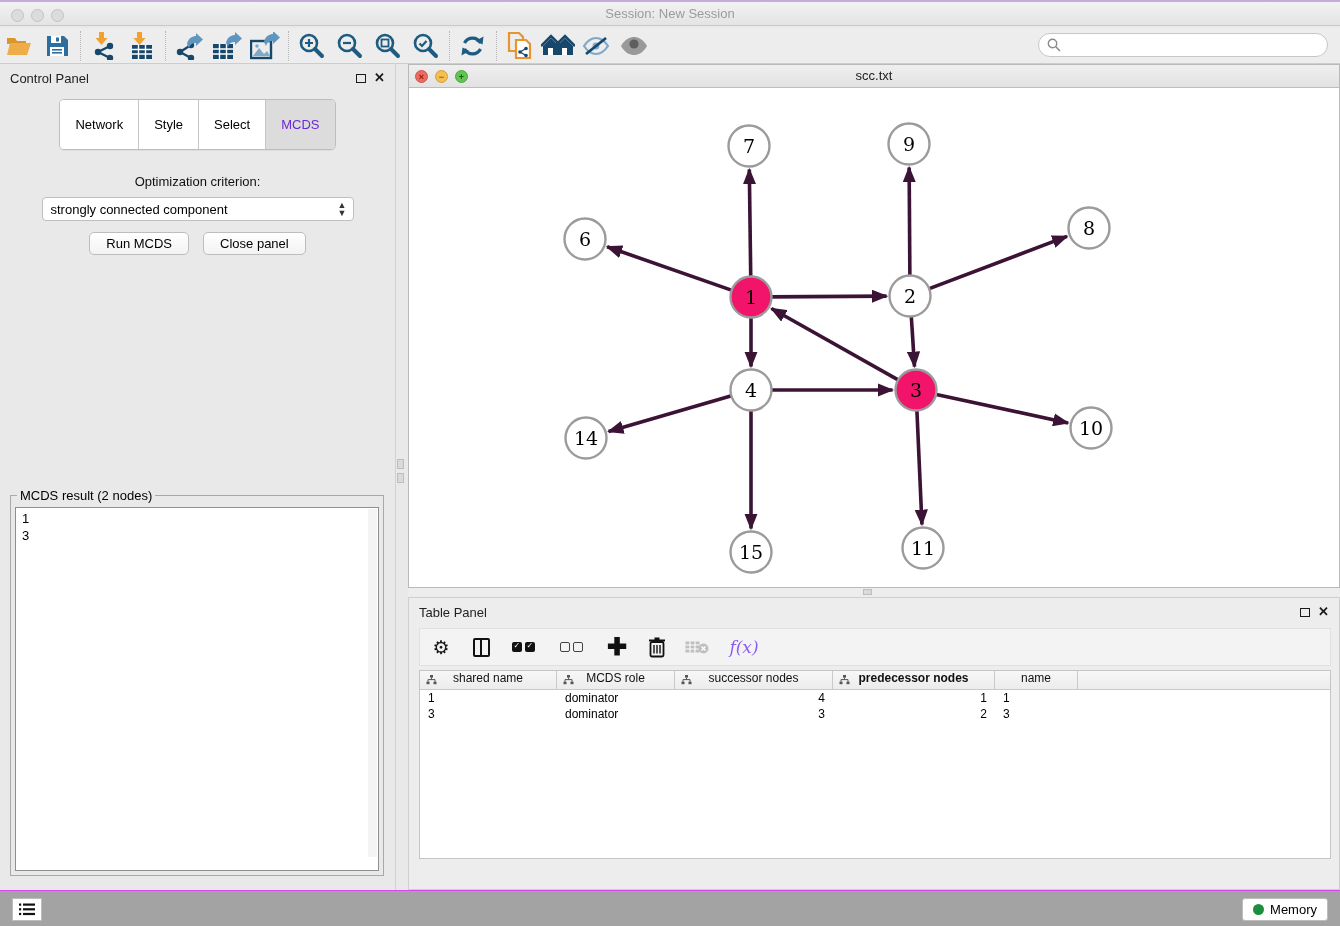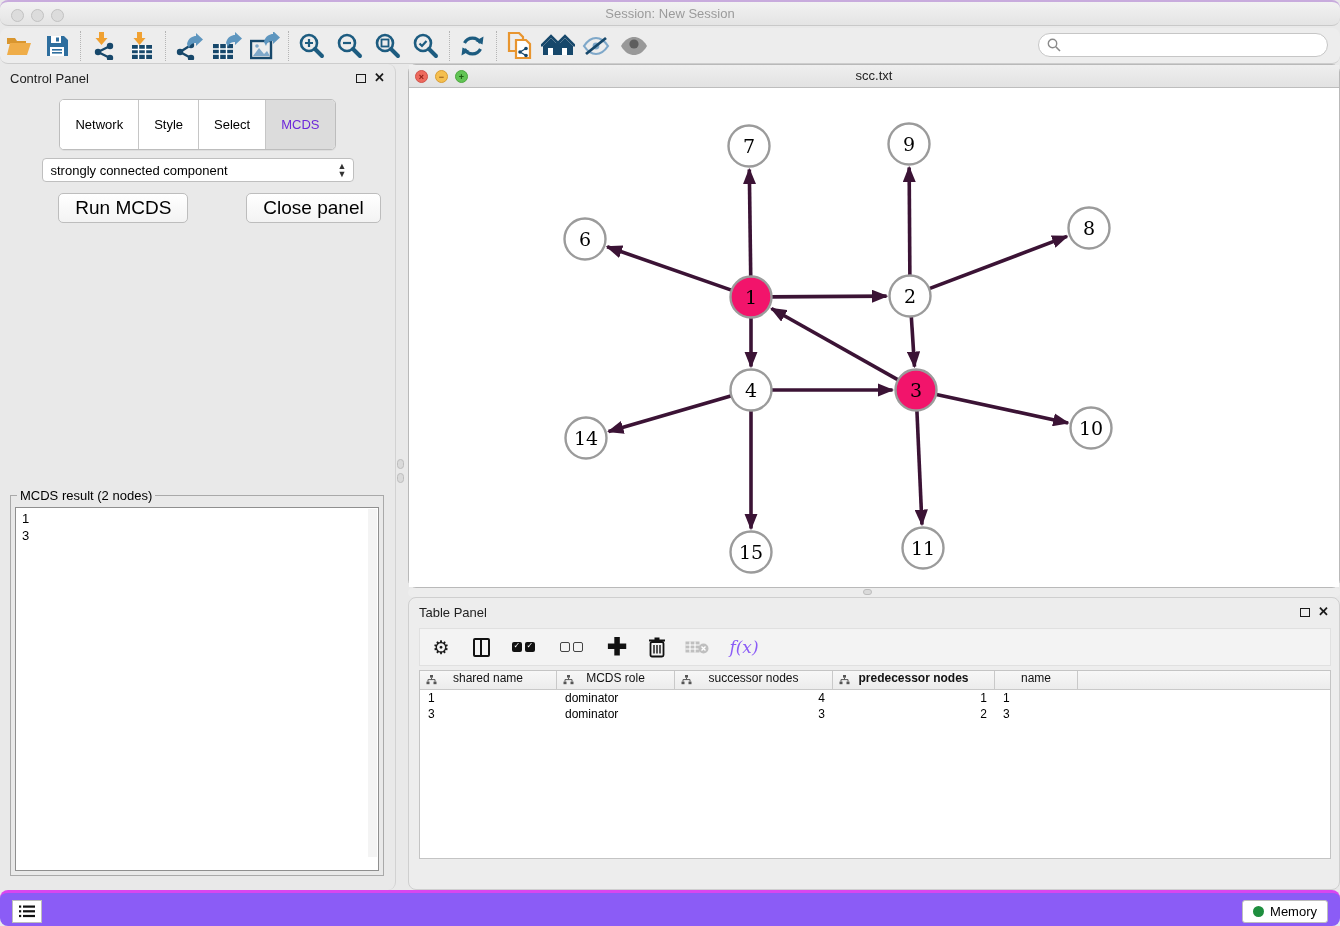--- a/index.html
+++ b/index.html
@@ -1,18 +1,18 @@
 <!DOCTYPE html>
 <html><head>
 <meta charset="utf-8">
 <style>
   * { margin:0; padding:0; box-sizing:border-box; }
   html,body { width:1340px; height:926px; }
   body { font-family:"Liberation Sans", sans-serif; background:#E9E9E9; position:relative; overflow:hidden; }
-  .abs { position:absolute;border-radius:8px; }
+  .abs { position:absolute; }
 
   
   #titlebar { left:0; top:0; width:1340px; height:26px;
     background:linear-gradient(#F2F2F2,#E4E4E4); border-top:2px solid #C8ABDD; border-bottom:1px solid #C9C9C9; }
   .tl-dot { position:absolute; top:7px; width:13px; height:13px; border-radius:50%;
     background:#DCDCDC; border:1px solid #C2C2C2; }
   #title-text { width:100%; text-align:center; line-height:24px; color:#9B9B9B; font-size:13px; }
 
   
   #toolbar { left:0; top:28px; width:1340px; height:36px; background:#EDEDED;
@@ -38,21 +38,21 @@
   .seg-tab:first-child { border-left:none; }
   .seg-tab.selected { background:#DCDCDC; color:#6d28d9; }
   #cp-tabs { margin-top:7px; }
   #opt-label { margin-top:24px; text-align:center; font-size:13px; color:#111; }
   #criterion-select { margin:8px auto 0; width:312px; height:24px; background:#fff;
     border:1px solid #BFBFBF; border-radius:4px; display:flex; align-items:center;
     padding:0 8px; font-size:13px; position:relative; }
   .stepper { position:absolute; right:6px; top:3px; display:flex; flex-direction:column; line-height:8px; font-size:9px; color:#333; }
   #cp-buttons { margin-top:11px; display:flex; justify-content:center; gap:14px; }
   .mac-btn { background:linear-gradient(#FFFFFF,#F3F3F3); border:1px solid #BDBDBD; border-radius:5px;
-    padding:3px 16px; font-size:19px; color:#000;margin-left:44px; }
+    padding:3px 16px; font-size:13px; color:#000; }
   #mcds-fieldset { position:absolute; left:10px; top:424px; width:374px; height:388px;
     border:1px solid #A9A9A9; margin:0; padding:4px; }
   #mcds-legend { font-size:13px; color:#000; padding:0 3px; margin-left:2px; }
   #mcds-result-box { width:100%; height:100%; background:#fff; border:1px solid #8F8F8F;
     font-size:13px; color:#000; padding:2px 6px; line-height:17px; white-space:pre; position:relative; overflow:hidden; }
   #mcds-scrollbar { position:absolute; right:1px; top:1px; width:9px; height:96%; background:#F4F4F4; }
 
   
   .knob { background:#DADADA; border:1px solid #BDBDBD; }
 
@@ -83,21 +83,21 @@
   #node-table { position:absolute; left:10px; top:72px; width:912px; height:189px; background:#fff; border:1px solid #C4C4C4; }
   .t-head { display:flex; background:linear-gradient(#F7F7F7,#ECECEC); border-bottom:1px solid #C9C9C9; height:19px; }
   .th-cell { position:relative; display:flex; align-items:flex-start; justify-content:center;
     font-size:12px; color:#111; border-right:1px solid #C9C9C9; }
   .th-ic { position:absolute; left:6px; top:4px; }
   .t-row { display:flex; height:16px; }
   .td-cell { font-size:12px; color:#000; padding:0 8px; line-height:16px; overflow:hidden; }
   #tp-tabs { position:absolute; left:0; right:0; top:265px; }
 
   
-  #statusbar { left:0; top:890px; width:1340px; height:36px; background:#8b5cf6; border-top:3px solid #d946ef; }
+  #statusbar { left:0; top:890px; width:1340px; height:36px; background:#a3a3a3; border-top:1px solid #d946ef; }
   #task-btn { position:absolute; left:12px; top:7px; width:30px; height:23px; background:#fff;
     border:1px solid #BDBDBD; display:flex; align-items:center; justify-content:center; }
   #memory-btn { position:absolute; right:12px; top:7px; height:23px; background:#fff;
     border:1px solid #BDBDBD; border-radius:3px; display:flex; align-items:center; gap:6px;
     padding:0 10px; font-size:13px; color:#000; }
   .mem-dot { width:11px; height:11px; border-radius:50%; background:#1E8E3E; }
 </style>
 </head>
 <body>
 
@@ -262,20 +262,21 @@
     </span>
   </div>
   <div id="cp-tabs" class="seg">
       <span class="seg-inner">
         <span class="seg-tab">Network</span>
         <span class="seg-tab">Style</span>
         <span class="seg-tab">Select</span>
         <span class="seg-tab selected">MCDS</span>
       </span>
     </div>
+  <div id="opt-label">Optimization criterion:</div>
   <div id="criterion-select">
     <span>strongly connected component</span>
     <span class="stepper">
         <span>▲</span>
         <span>▼</span>
       </span>
   </div>
   <div id="cp-buttons">
     <button class="mac-btn">Run MCDS</button>
     <button class="mac-btn">Close panel</button>

